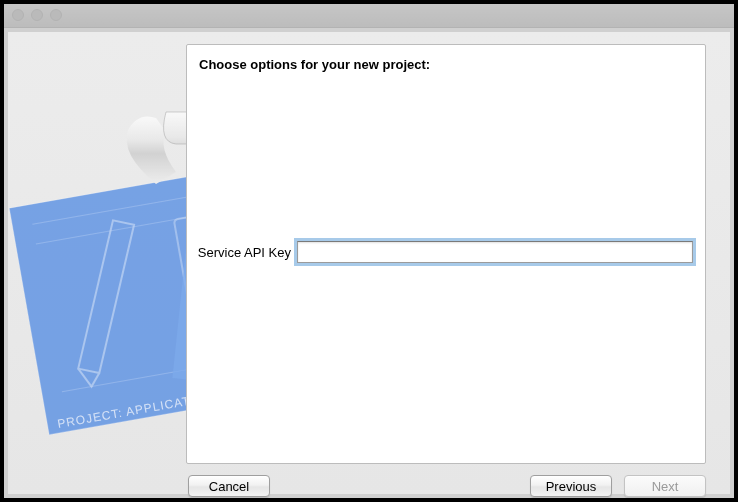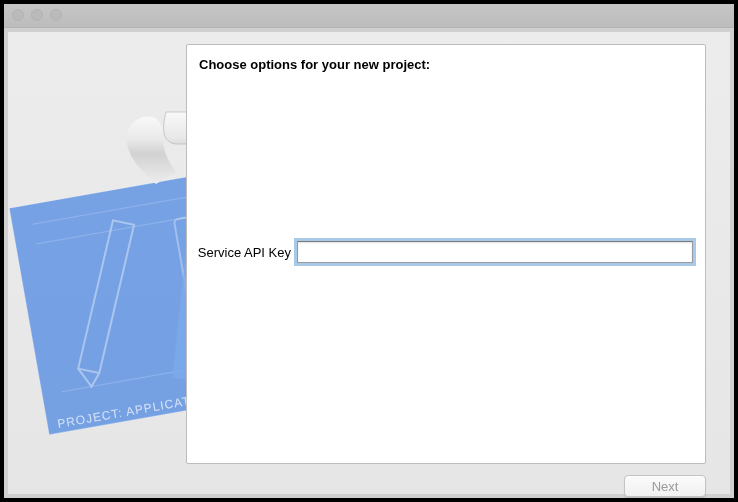--- a/index.html
+++ b/index.html
@@ -215,18 +215,22 @@
     <div class="sheet">
       <div class="sheet-title">Choose options for your new project:</div>
 
       <div class="form-row">
         <div class="form-label">Service API Key</div>
         <input class="form-input" type="text" value="" style="">
       </div>
     </div>
 
     <div class="button-row">
+      <div class="cancel-wrap">
+        <button class="btn">Cancel</button>
+      </div>
       <div class="spacer"></div>
+      <button class="btn">Previous</button>
       <button class="btn disabled">Next</button>
     </div>
 
   </div>
 </div>
 
 </body></html>

